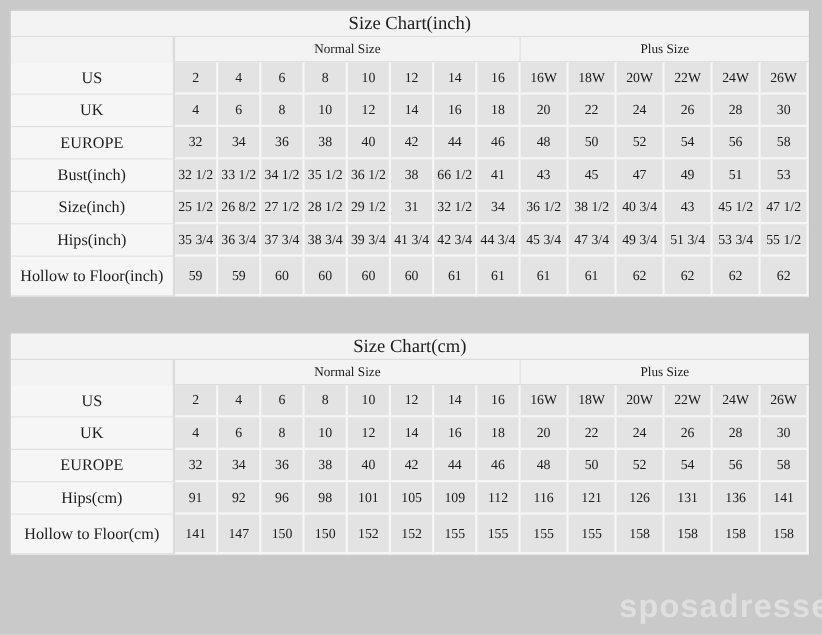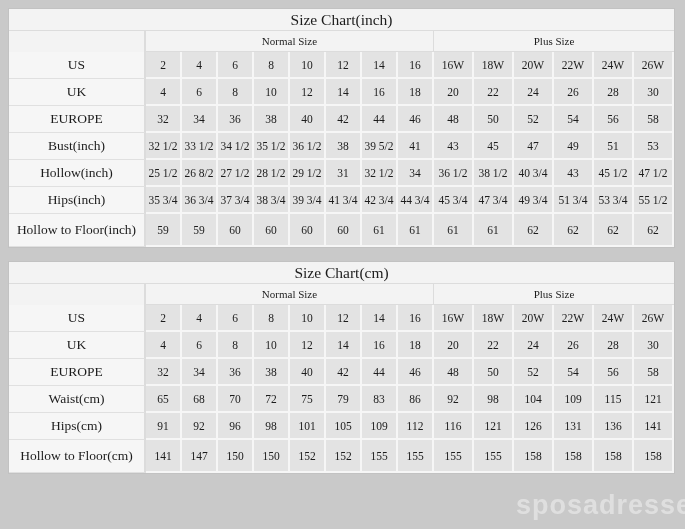--- a/index.html
+++ b/index.html
@@ -4,21 +4,21 @@
 <style>
   html,body{margin:0;padding:0;}
   body{font-family:"Liberation Serif","DejaVu Serif",serif;}
   .canvas{position:relative;width:685px;height:529px;background:#c9c9c9;overflow:hidden;}
   table.size-table{
     position:absolute;left:8px;width:667px;
     border-collapse:separate;border-spacing:0;table-layout:fixed;
     background:#e9e9e9;border:1px solid #c2c2c2;
   }
   table.t-inch{top:8px;}
-  table.t-cm{top:261px;}
+  table.t-cm{top:277px;}
   td{padding:0;text-align:center;vertical-align:middle;color:#1c1c1c;overflow:hidden;white-space:nowrap;}
   td.title{background:#f3f3f3;font-size:15.5px;height:21px;border-bottom:1px solid #dcdcdc;}
   td.corner{background:#f3f3f3;border-right:2px solid #dcdcdc;}
   td.section{background:#f3f3f3;font-size:11px;height:20px;border-bottom:1px solid #dcdcdc;}
   td.section.normal{border-right:1px solid #dcdcdc;}
   td.label{background:#f6f6f6;font-size:13.5px;border-right:2px solid #dcdcdc;border-bottom:1px solid #e0e0e0;}
   td.data{background:#e3e3e3;font-size:11.5px;border-right:2px solid #f6f6f6;border-bottom:2px solid #f6f6f6;}
   tbody.rows tr{height:27px;}
   tbody.rows tr:last-child{height:33px;margin-left:12px;}
   .watermark{
@@ -114,31 +114,31 @@
           <td class="data">58</td>
         </tr>
         <tr>
           <td class="label">Bust(inch)</td>
           <td class="data">32 1/2</td>
           <td class="data">33 1/2</td>
           <td class="data">34 1/2</td>
           <td class="data">35 1/2</td>
           <td class="data">36 1/2</td>
           <td class="data">38</td>
-          <td class="data">39 5/2</td>
+          <td class="data">66 1/2</td>
           <td class="data">41</td>
           <td class="data">43</td>
           <td class="data">45</td>
           <td class="data">47</td>
           <td class="data">49</td>
           <td class="data">51</td>
           <td class="data">53</td>
         </tr>
         <tr>
-          <td class="label">Hollow(inch)</td>
+          <td class="label">Size(inch)</td>
           <td class="data">25 1/2</td>
           <td class="data">26 8/2</td>
           <td class="data">27 1/2</td>
           <td class="data">28 1/2</td>
           <td class="data">29 1/2</td>
           <td class="data">31</td>
           <td class="data">32 1/2</td>
           <td class="data">34</td>
           <td class="data">36 1/2</td>
           <td class="data">38 1/2</td>
@@ -258,37 +258,20 @@
           <td class="data">44</td>
           <td class="data">46</td>
           <td class="data">48</td>
           <td class="data">50</td>
           <td class="data">52</td>
           <td class="data">54</td>
           <td class="data">56</td>
           <td class="data">58</td>
         </tr>
         <tr>
-          <td class="label">Waist(cm)</td>
-          <td class="data">65</td>
-          <td class="data">68</td>
-          <td class="data">70</td>
-          <td class="data">72</td>
-          <td class="data">75</td>
-          <td class="data">79</td>
-          <td class="data">83</td>
-          <td class="data">86</td>
-          <td class="data">92</td>
-          <td class="data">98</td>
-          <td class="data">104</td>
-          <td class="data">109</td>
-          <td class="data">115</td>
-          <td class="data">121</td>
-        </tr>
-        <tr>
           <td class="label">Hips(cm)</td>
           <td class="data">91</td>
           <td class="data">92</td>
           <td class="data">96</td>
           <td class="data">98</td>
           <td class="data">101</td>
           <td class="data">105</td>
           <td class="data">109</td>
           <td class="data">112</td>
           <td class="data">116</td>

